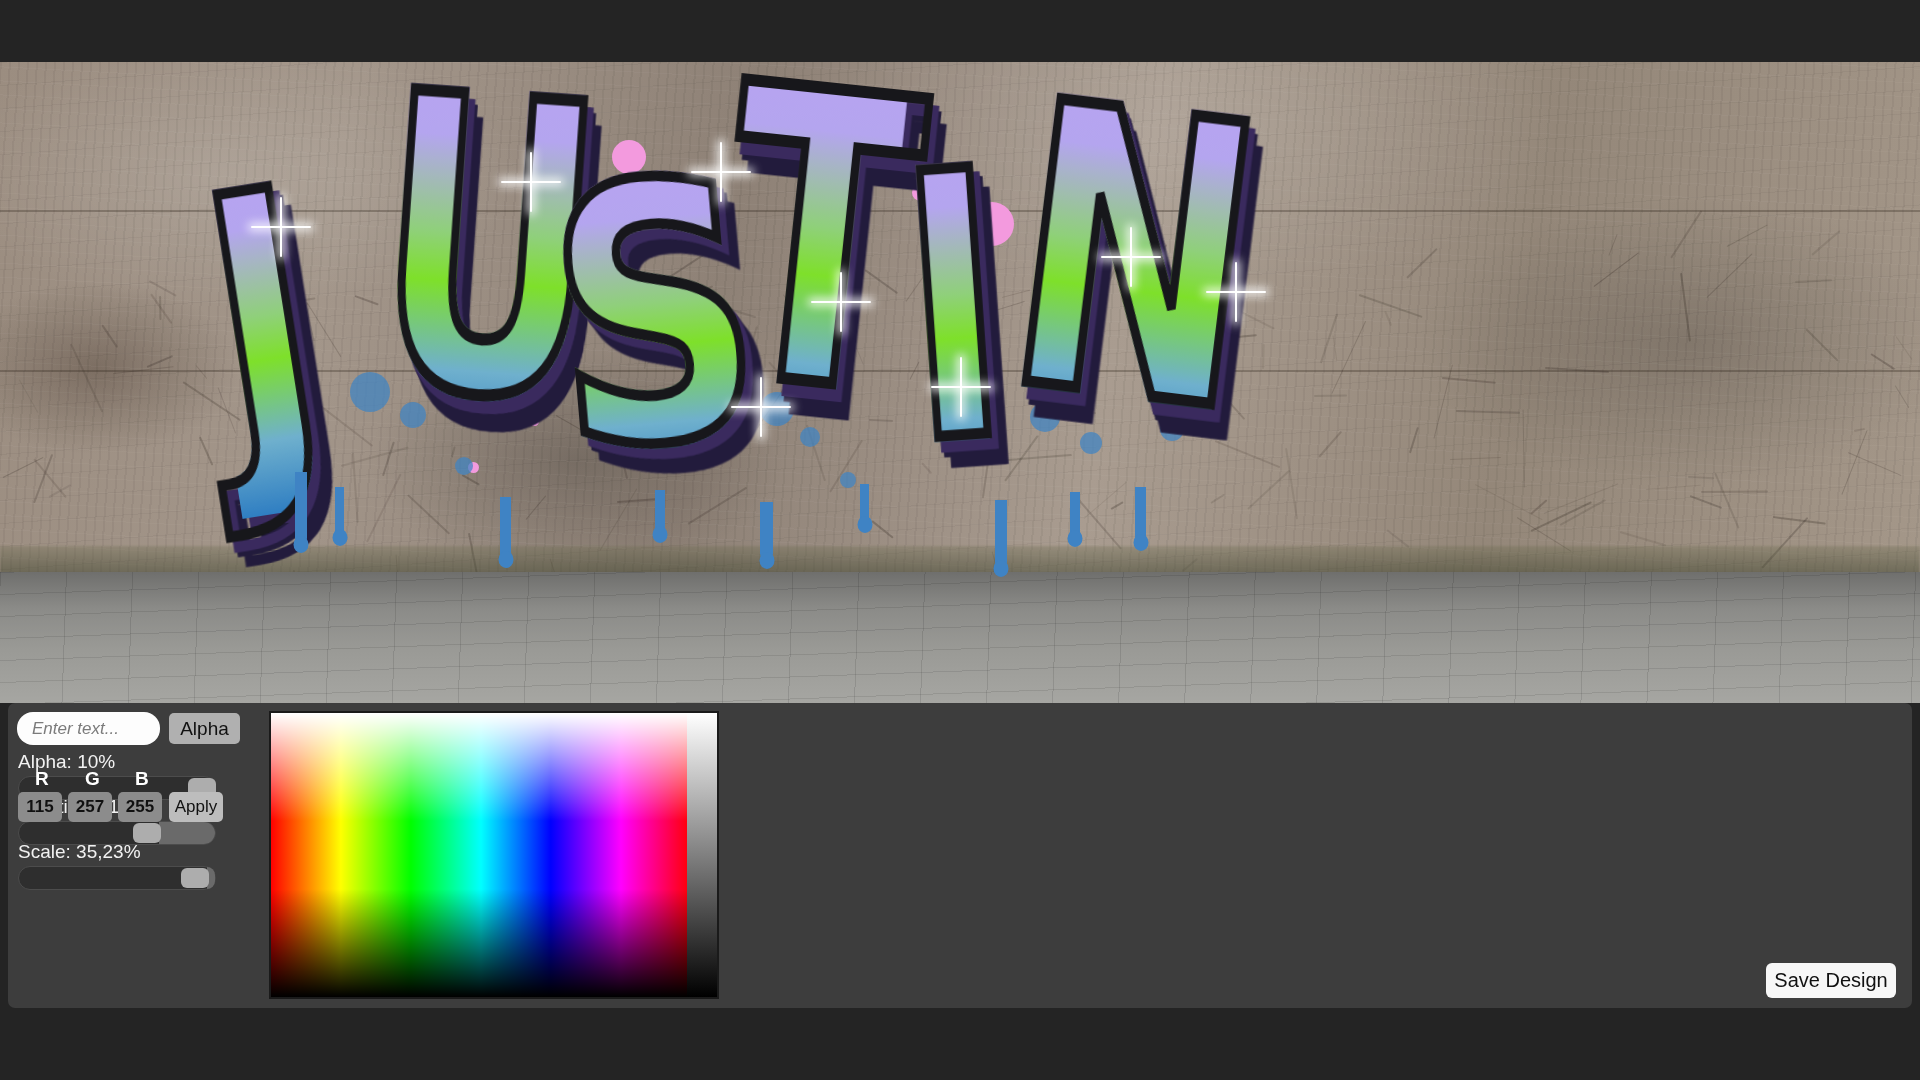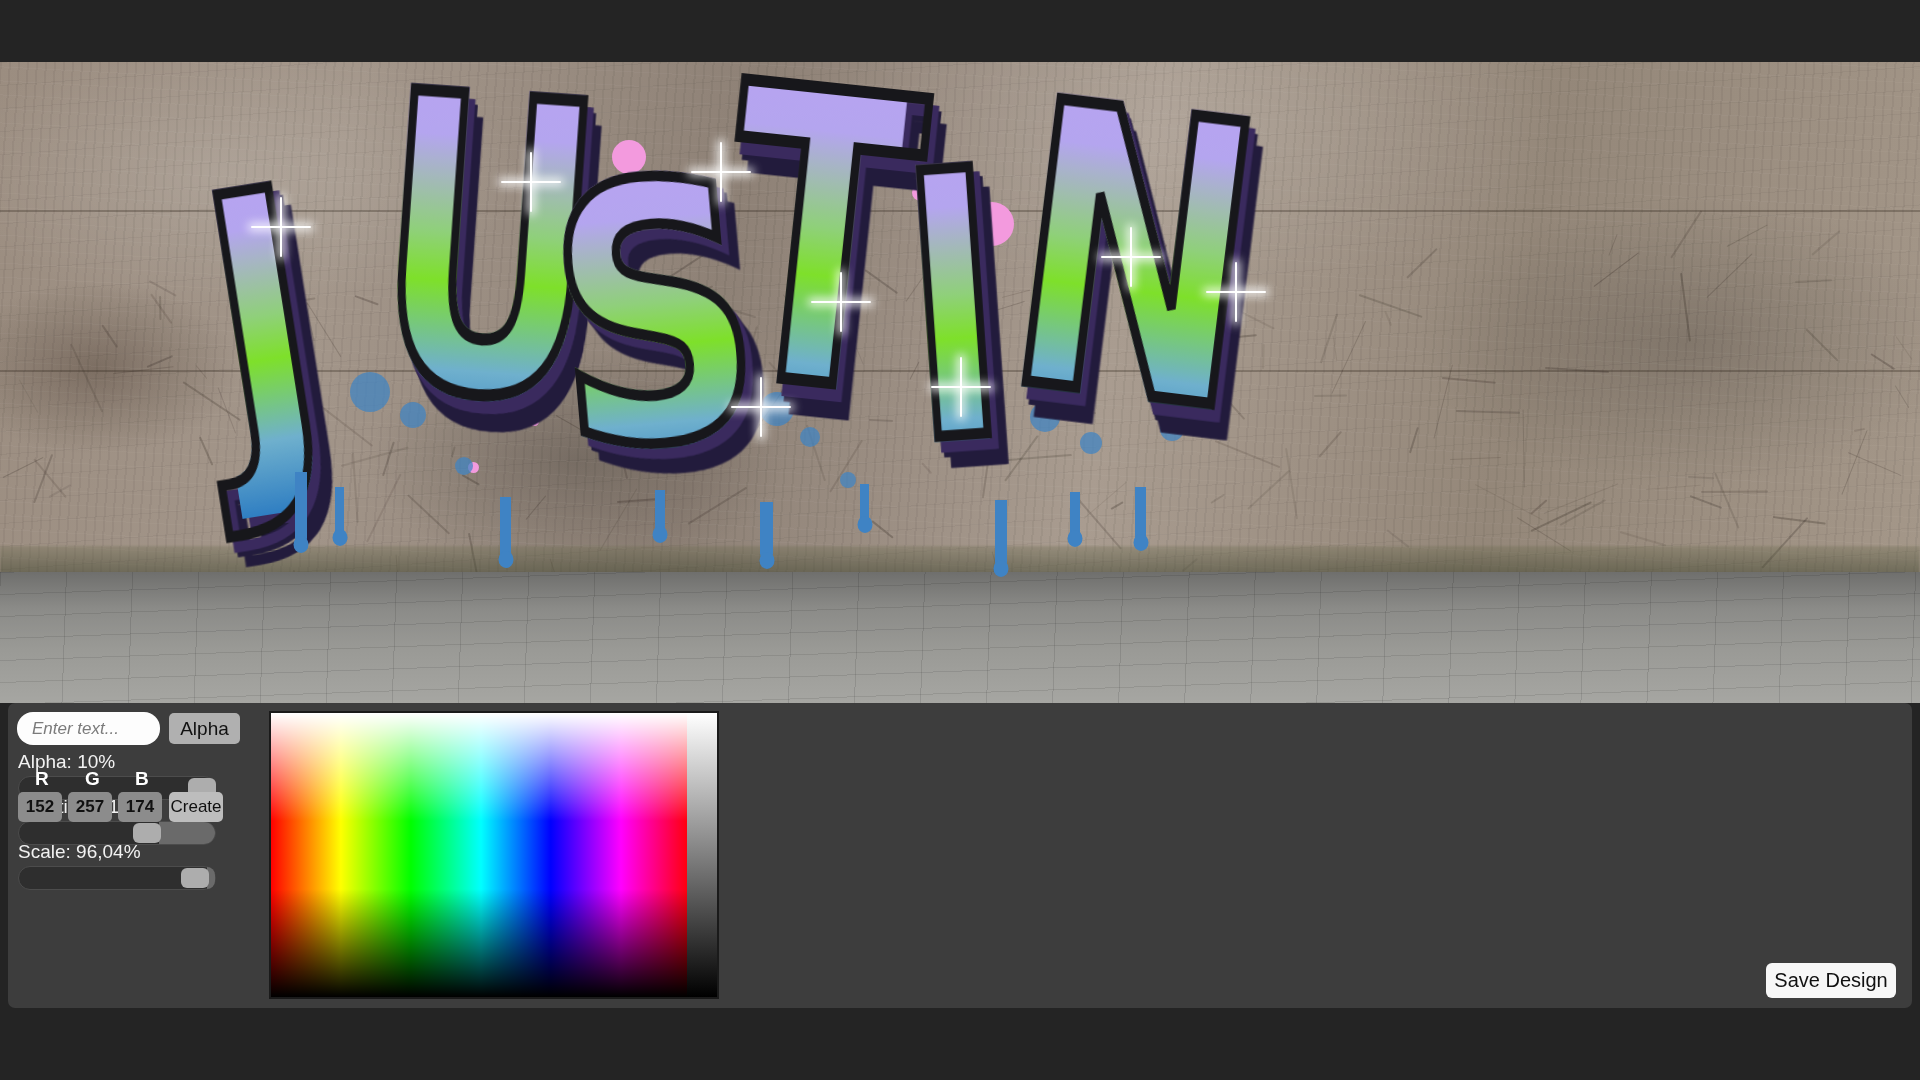--- a/index.html
+++ b/index.html
@@ -410,34 +410,34 @@
       <div id="sliders">
           <div class="slider-label" style="top: 43px;">Alpha: 10%</div>
           <div class="slider" style="top: 68px;">
             <div class="knob" style="left: 169px;"></div>
           </div>
           <div class="slider-label" style="top: 88px;">Rotation: 11%</div>
           <div class="slider" style="top: 113px;">
             <div class="fillright" style="width: 56px;"></div>
             <div class="knob" style="left: 114px;"></div>
           </div>
-          <div class="slider-label" style="top: 133px;">Scale: 96,04%</div>
+          <div class="slider-label" style="top: 133px;">Scale: 35,23%</div>
           <div class="slider" style="top: 158px;">
             <div class="fillright" style="width: 8px;"></div>
             <div class="knob" style="left: 162px;"></div>
           </div>
         </div>
 
       <div class="rgb-head" style="left:22px;  top:60px;">R</div>
       <div class="rgb-head" style="left:72px;  top:60px;">G</div>
       <div class="rgb-head" style="left:122px; top:60px;">B</div>
-      <div class="rgb-box" style="left:5px;   top:84px;">152</div>
+      <div class="rgb-box" style="left:5px;   top:84px;">115</div>
       <div class="rgb-box" style="left:55px;  top:84px;">257</div>
-      <div class="rgb-box" style="left:105px; top:84px;">174</div>
-      <div class="btn apply-btn">Create</div>
+      <div class="rgb-box" style="left:105px; top:84px;">255</div>
+      <div class="btn apply-btn">Apply</div>
     </div>
 
     <div class="picker">
       <div class="picker-hue"></div>
       <div class="picker-gray"></div>
     </div>
 
     <div id="selectors"></div>
 
     <div id="letterbtns"></div>

